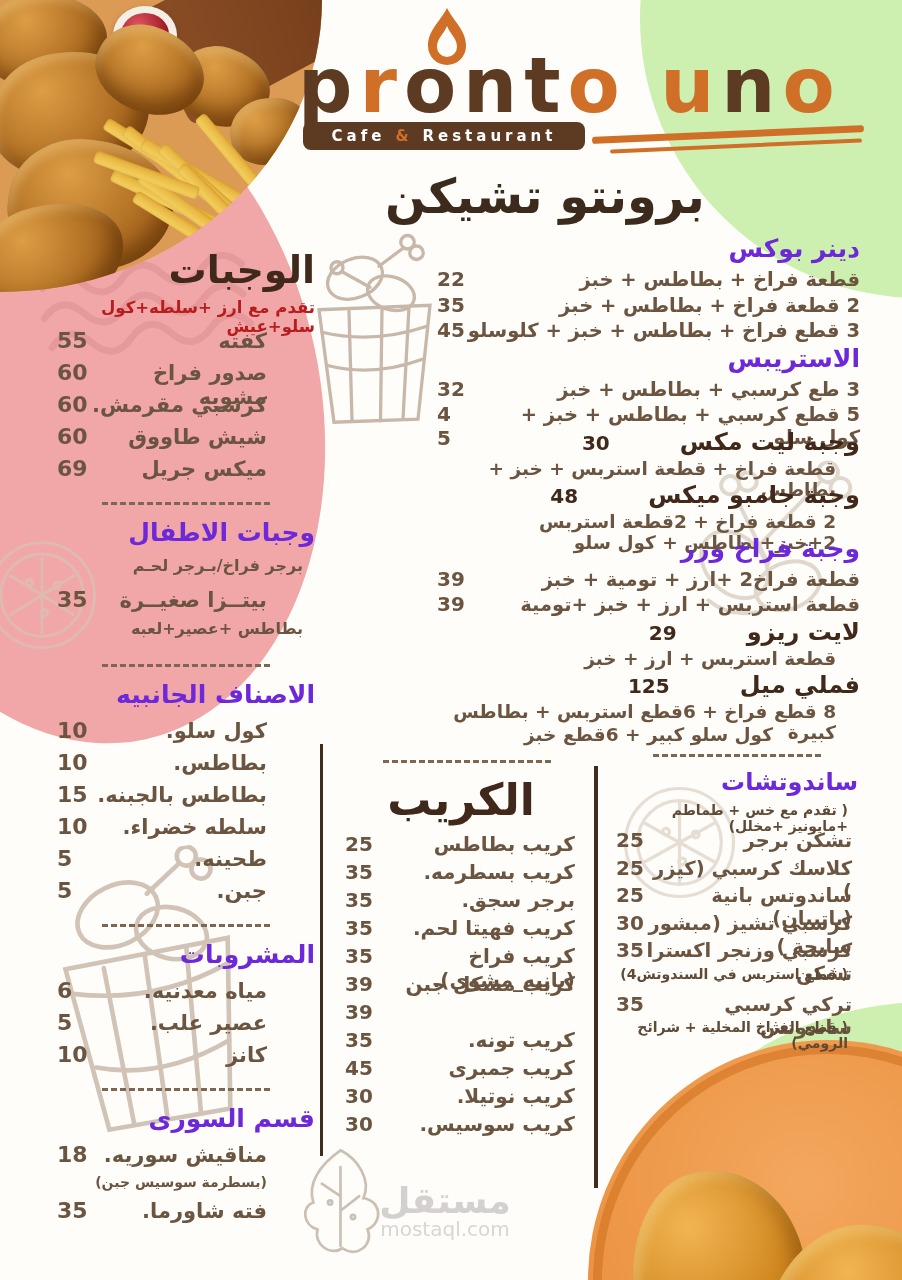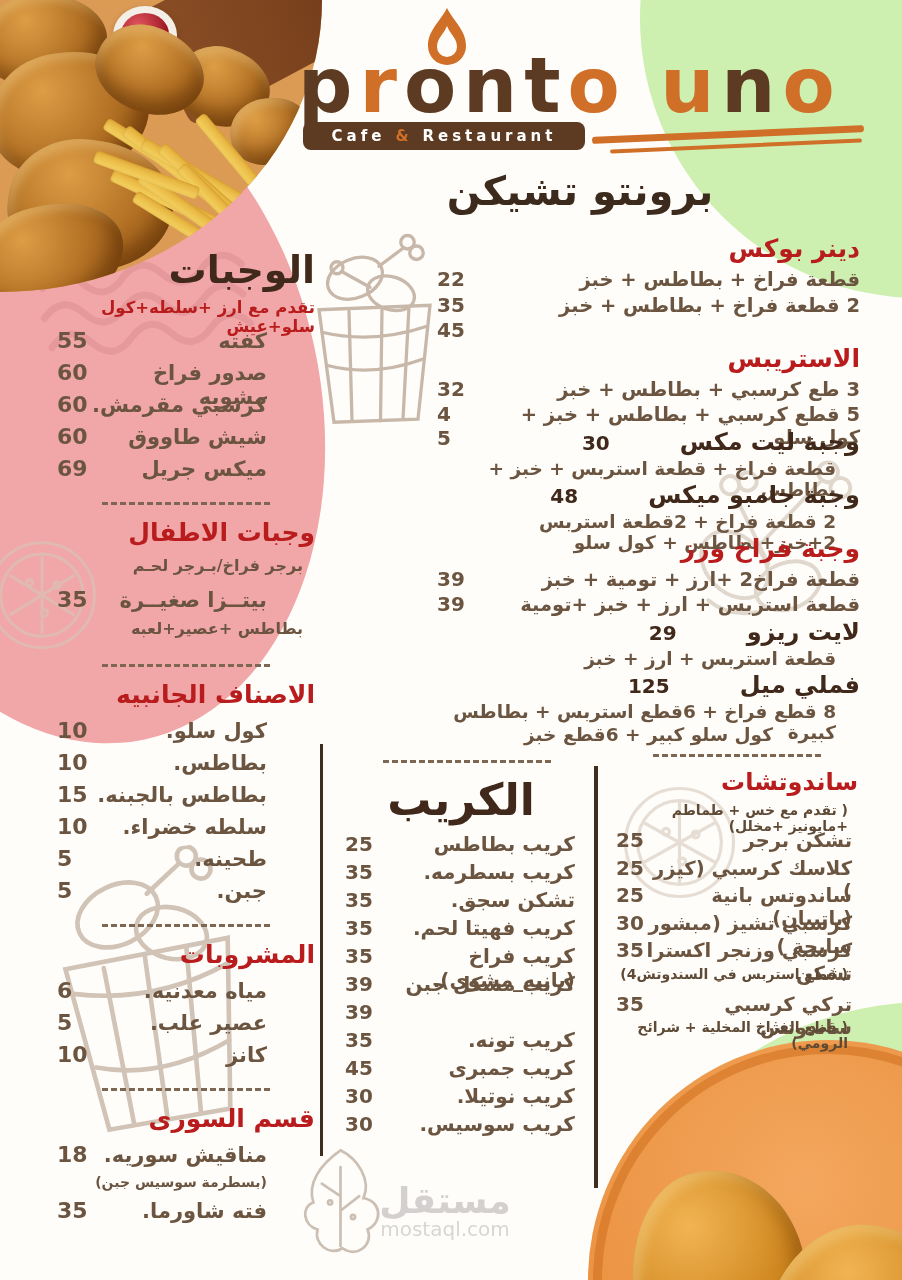--- a/index.html
+++ b/index.html
@@ -43,32 +43,32 @@
   .tag-bar{position:absolute;left:303px;top:122px;width:282px;height:28px;background:#5d3a22;border-radius:8px;
            display:flex;align-items:center;justify-content:center;gap:10px;
            font-size:15px;font-weight:bold;letter-spacing:4px;}
   .slash1{position:absolute;left:592px;top:131px;width:272px;height:7px;background:#d06f27;
           transform:rotate(-2.5deg);border-radius:3px;}
   .slash2{position:absolute;left:610px;top:144px;width:252px;height:4px;background:#d06f27;
           transform:rotate(-2.5deg);border-radius:2px;}
   .flame{position:absolute;left:424px;top:8px;}
 
   
-  .menu-title{position:absolute;left:385px;top:168px;width:390px;text-align:center;direction:rtl;
-              font-size:40px;font-weight:bold;color:#3c2b1d;}
+  .menu-title{position:absolute;left:385px;top:168px;width:390px;text-align:left;direction:rtl;
+              font-size:48px;font-weight:bold;color:#3c2b1d;}
 
   
   .col{position:absolute;display:flex;flex-direction:column;}
   .row{display:flex;direction:ltr;align-items:baseline;font-weight:bold;color:#6b5540;flex:none;}
   .row .label{direction:rtl;}
   .row .price{direction:ltr;}
   .row.i{justify-content:space-between;}
   .row.ig{justify-content:flex-end;gap:12px;}
   .row.hp{justify-content:flex-end;gap:70px;color:#40291a;}
-  .row.h{justify-content:flex-end;color:#b91c1c;}
+  .row.h{justify-content:flex-end;color:#6d28d9;}
   .row.H{justify-content:flex-end;color:#40291a;}
   .row.d{justify-content:flex-end;}
   .row.dc{justify-content:center;}
   .row.sub{justify-content:flex-start;color:#b91c1c;}
   .row.note{justify-content:flex-end;}
   .row.sep{justify-content:center;align-items:center;}
   .row.sep .label{width:168px;height:0;border-top:3.5px dashed #7d6652;}
 
   
   .col-main{left:395px;top:234px;width:465px;}
@@ -283,20 +283,21 @@
         <span class="label">قطعة فراخ + بطاطس + خبز</span>
       </div>
 
       <div class="row i">
         <span class="price">35</span>
         <span class="label">2 قطعة فراخ + بطاطس  + خبز</span>
       </div>
 
       <div class="row i">
         <span class="price">45</span>
+        <span class="label">3 قطع فراخ + بطاطس + خبز + كلوسلو</span>
       </div>
 
       <div class="row h">
         <span class="price"></span>
         <span class="label">الاستريبس</span>
       </div>
 
       <div class="row i">
         <span class="price">32</span>
         <span class="label">3   طع كرسبي + بطاطس + خبز</span>
@@ -538,21 +539,21 @@
         <span class="label">كريب بطاطس</span>
       </div>
 
       <div class="row i">
         <span class="price">35</span>
         <span class="label">كريب بسطرمه.</span>
       </div>
 
       <div class="row i">
         <span class="price">35</span>
-        <span class="label">تشكن سجق.</span>
+        <span class="label">برجر سجق.</span>
       </div>
 
       <div class="row i">
         <span class="price">35</span>
         <span class="label">كريب فهيتا لحم.</span>
       </div>
 
       <div class="row i">
         <span class="price">35</span>
         <span class="label">كريب فراخ (بانيه_مشوى).</span>

